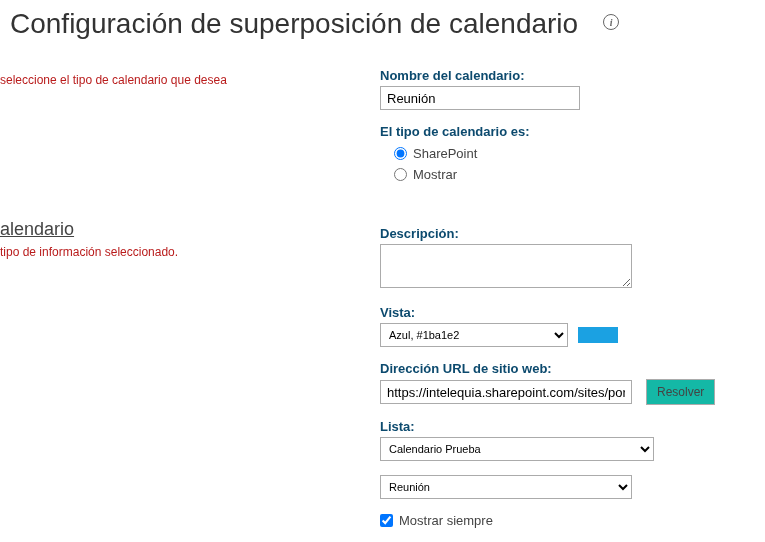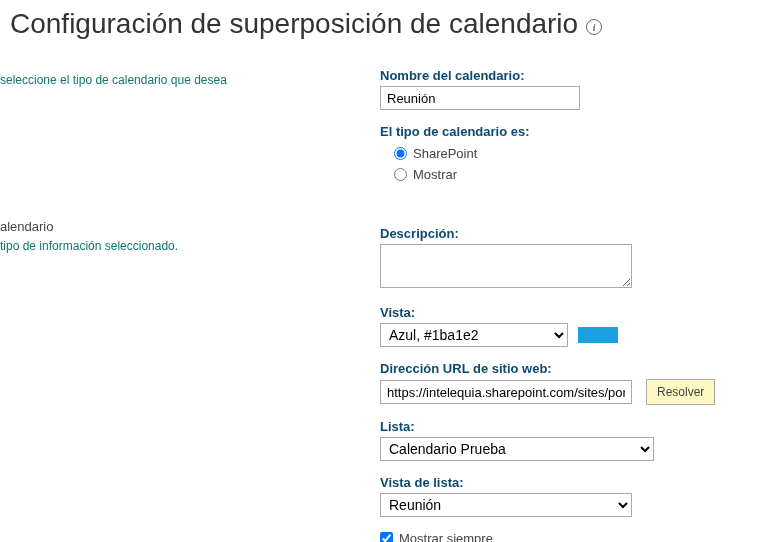--- a/index.html
+++ b/index.html
@@ -16,22 +16,22 @@
       height: 542px;
       overflow: hidden;
       position: relative;
     }
     .page-title {
       font-size: 28px;
       font-weight: 300;
       color: #333;
       padding: 8px 0 24px 10px;
       display: flex;
-      align-items: center;
-      gap: 8px;
+      align-items: flex-start;
+      gap: 25px;
     }
     .info-icon {
       display: inline-flex;
       align-items: center;
       justify-content: center;
       width: 16px;
       height: 16px;
       border: 1px solid #666;
       border-radius: 50%;
       font-size: 10px;
@@ -48,27 +48,28 @@
     .left-col {
       width: 380px;
       padding-right: 30px;
       padding-top: 8px;
     }
     .left-section {
       margin-bottom: 50px;
     }
     .left-section .help-text {
       font-size: 12px;
-      color: #0f766e;
+      color: #b91c1c;
       line-height: 1.4;
     }
     .left-section .section-label {
-      font-size: 13px;
+      font-size: 18px;
       color: #444;
       margin-bottom: 4px;
+      text-decoration: underline;
     }
     .right-col {
       flex: 1;
       padding-top: 4px;
     }
     .field {
       margin-bottom: 14px;
     }
     .field-label {
       display: block;
@@ -107,21 +108,21 @@
       height: 44px;
       border: 1px solid #ababab;
       padding: 3px 6px;
       font-family: inherit;
       font-size: 13px;
       resize: both;
     }
     select {
       border: 1px solid #ababab;
       padding: 2px 4px;
-      font-size: 14px;
+      font-size: 11px;
       font-family: inherit;
       height: 24px;
       background: #fff;
     }
     .color-select {
       width: 188px;
     }
     .color-row {
       display: flex;
       align-items: center;
@@ -135,21 +136,21 @@
     .url-row {
       display: flex;
       align-items: center;
       gap: 14px;
     }
     .url-input {
       width: 252px;
     }
     .resolve-btn {
       border: 1px solid #ababab;
-      background: #fef9c3;
+      background: #14b8a6;
       padding: 4px 10px;
       font-size: 12px;
       font-family: inherit;
       color: #444;
       cursor: pointer;
       height: 26px;
     }
     .list-select {
       width: 274px;
     }
@@ -233,21 +234,20 @@
     </div>
 
     <div class="field">
       <label class="field-label">Lista:</label>
       <select class="list-select">
         <option>Calendario Prueba</option>
       </select>
     </div>
 
     <div class="field">
-      <label class="field-label">Vista de lista:</label>
       <select class="view-select">
         <option>Reunión</option>
       </select>
     </div>
 
     <div class="checkbox-row">
       <input type="checkbox" checked="" style="">
       <span>Mostrar siempre</span>
     </div>
   </div>

